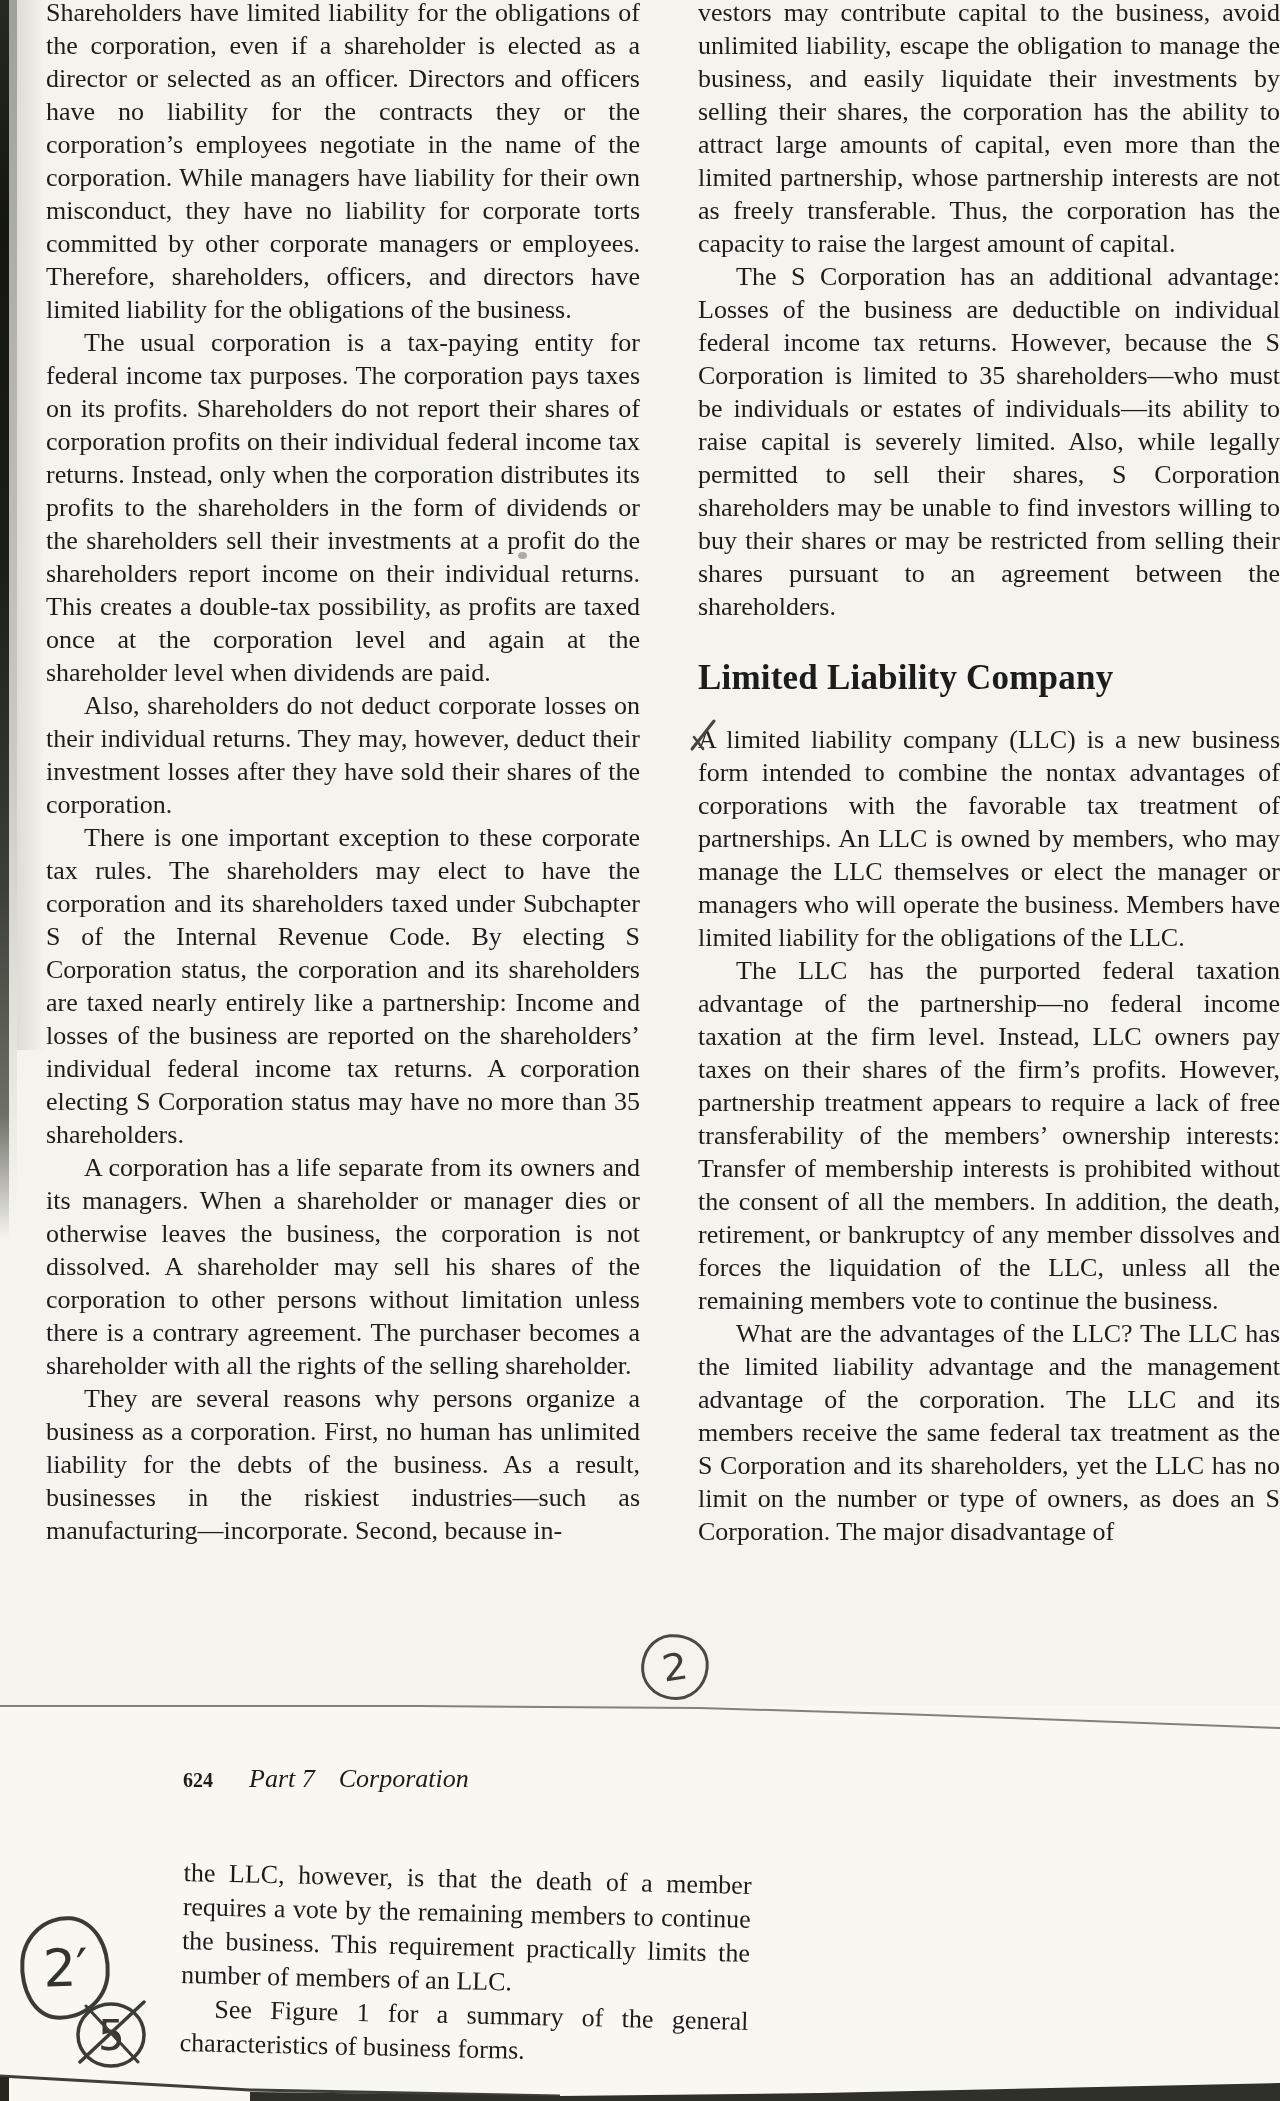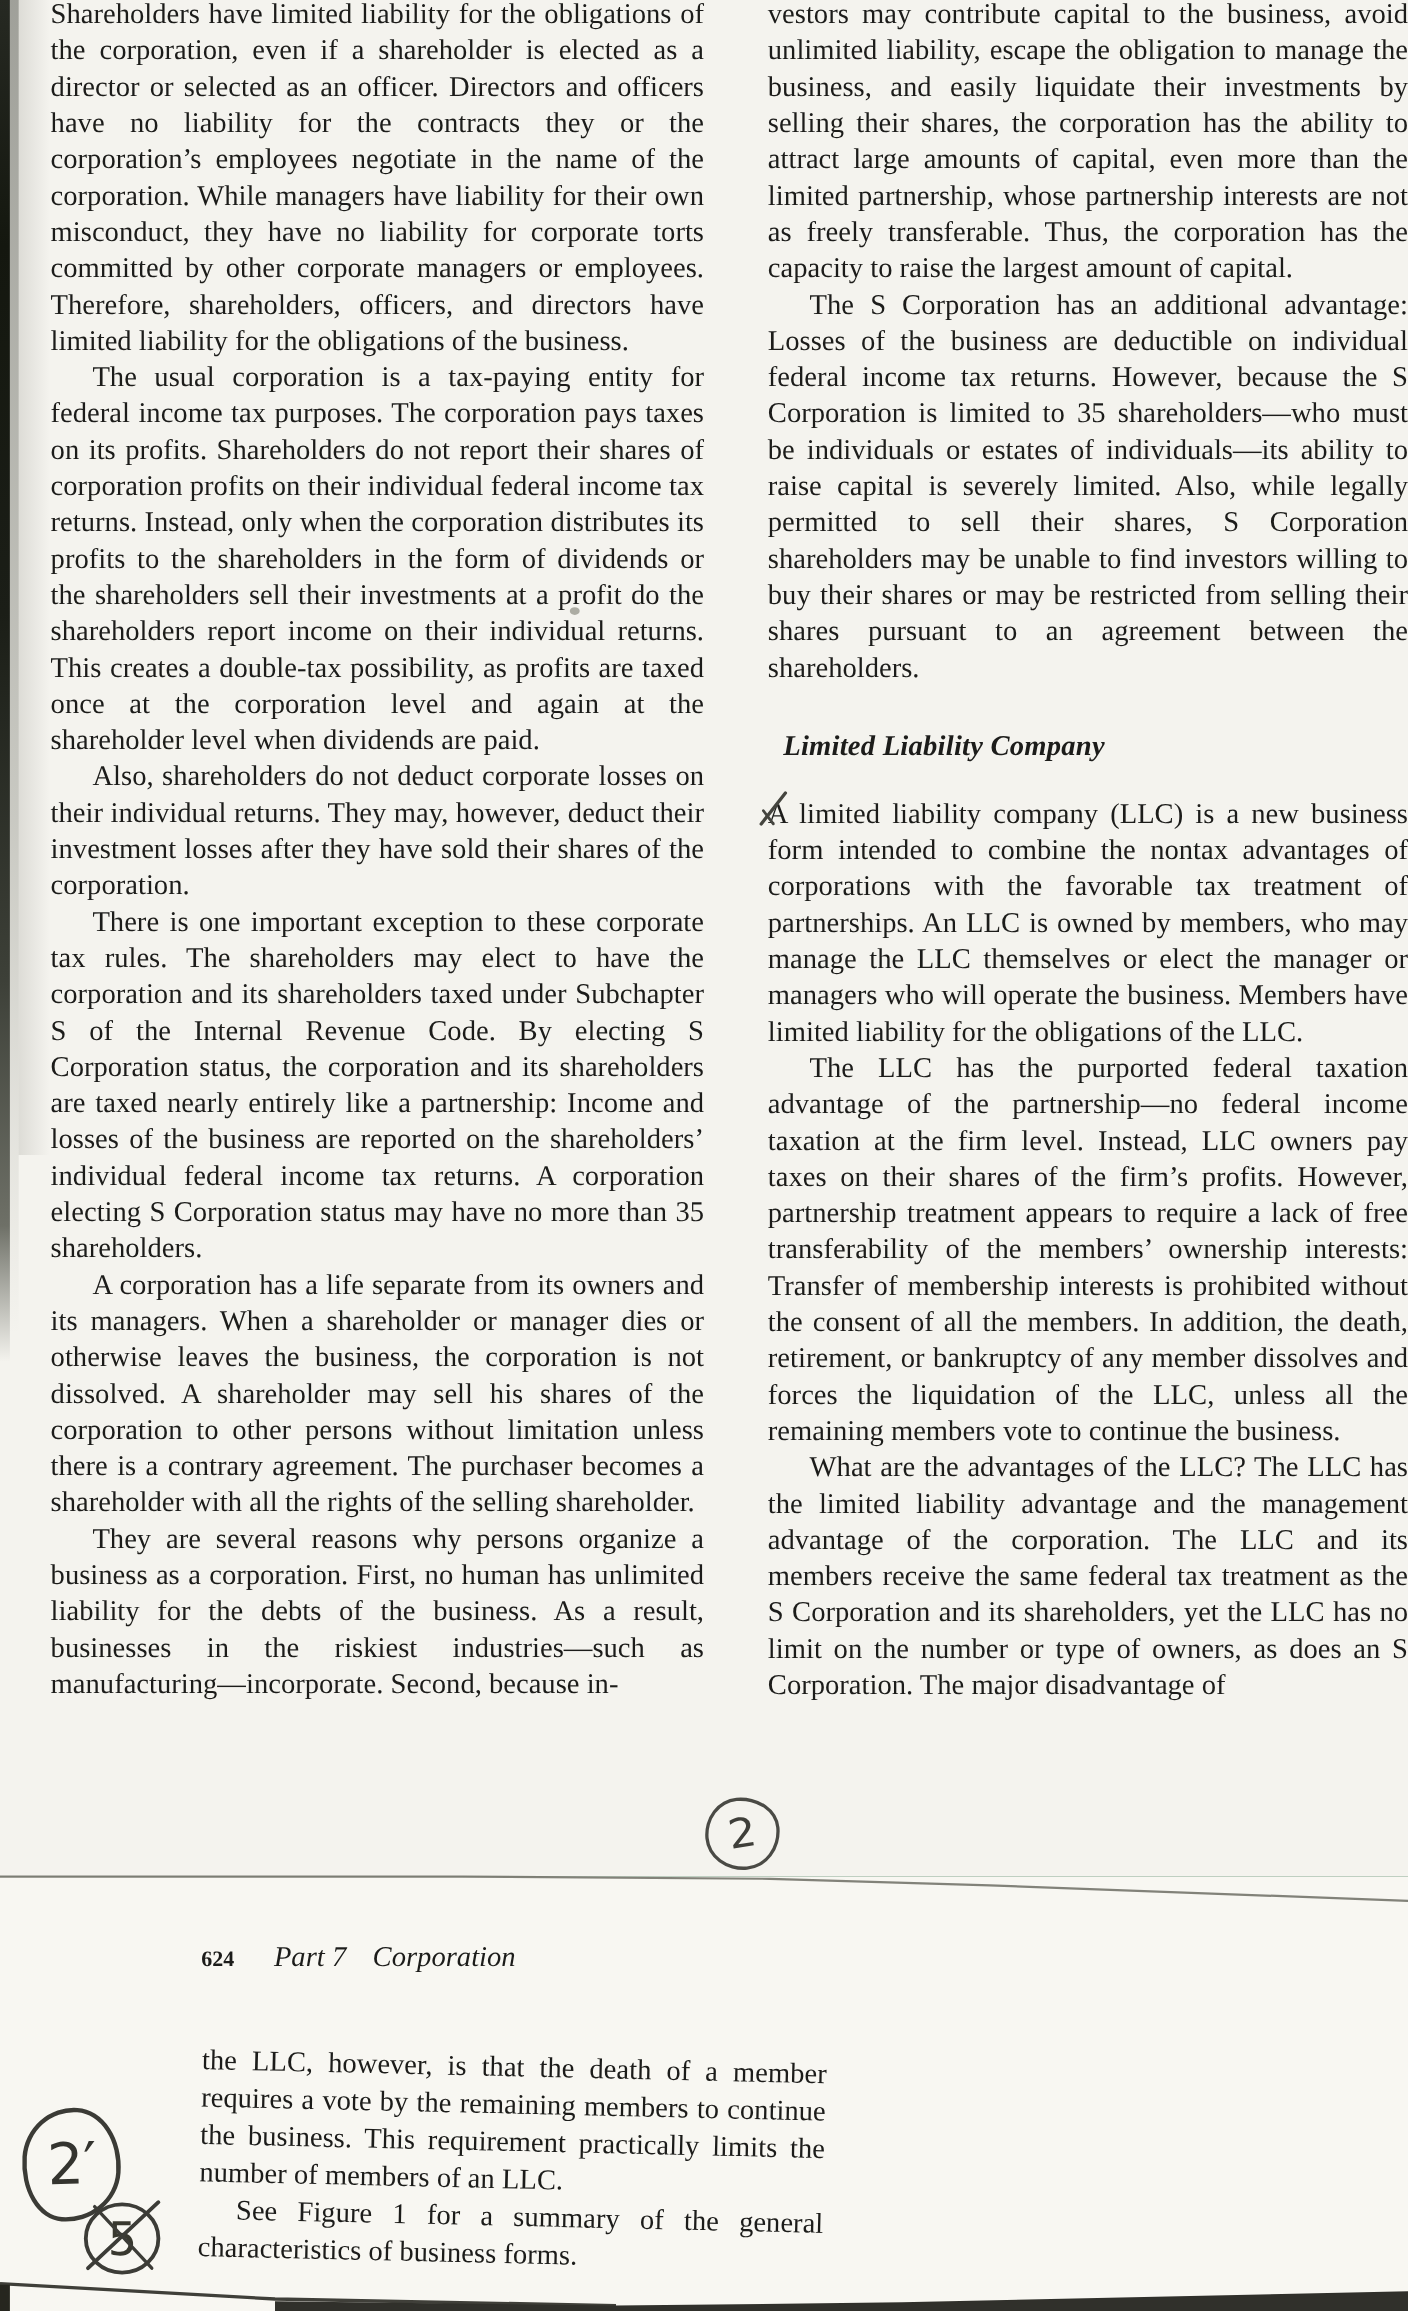--- a/index.html
+++ b/index.html
@@ -12,21 +12,21 @@
   .edge-soft{position:absolute;left:9px;top:0;width:8px;height:1238px;
              background:linear-gradient(to bottom,rgba(90,92,84,.55),rgba(120,122,112,.35) 60%,rgba(120,122,112,0) 98%);}
   .gutter-shade{position:absolute;left:17px;top:0;width:28px;height:1050px;
              background:linear-gradient(to right,rgba(80,80,70,.14),rgba(80,80,70,0));}
   .col{position:absolute;top:-4px;font-size:26px;line-height:33px;text-align:justify;}
   .col-left{left:46px;width:594px;}
   .col-right{left:698px;width:582px;}
   .para{margin:0;text-align:justify;}
   .para.indent{text-indent:38px;}
   .b{font-weight:normal;}
-  .heading{font-size:26px;line-height:38px;font-weight:bold;margin:36px 0 26px 14px;letter-spacing:.2px;font-style:italic;}
+  .heading{font-size:35px;line-height:38px;font-weight:bold;margin:36px 0 26px 0;letter-spacing:.2px;}
   
   .circ2{position:absolute;left:641px;top:1634px;width:62px;height:60px;
          border:3.5px solid #4a4a45;border-radius:46% 54% 48% 52%/52% 46% 54% 48%;
          transform:rotate(-5deg);display:flex;align-items:center;justify-content:center;}
   .circ2 span{font-family:"DejaVu Sans",sans-serif;font-size:40px;color:#3e3e39;transform:rotate(-4deg) scaleY(.92);}
   
   .page-bottom{position:absolute;left:0;top:1706px;width:1280px;height:395px;background:#f8f7f2;}
   .b-header{position:absolute;left:183px;top:58px;display:flex;align-items:baseline;font-size:26px;}
   .b-num{font-weight:bold;font-size:20px;}
   .b-part{font-style:italic;margin-left:36px;}

